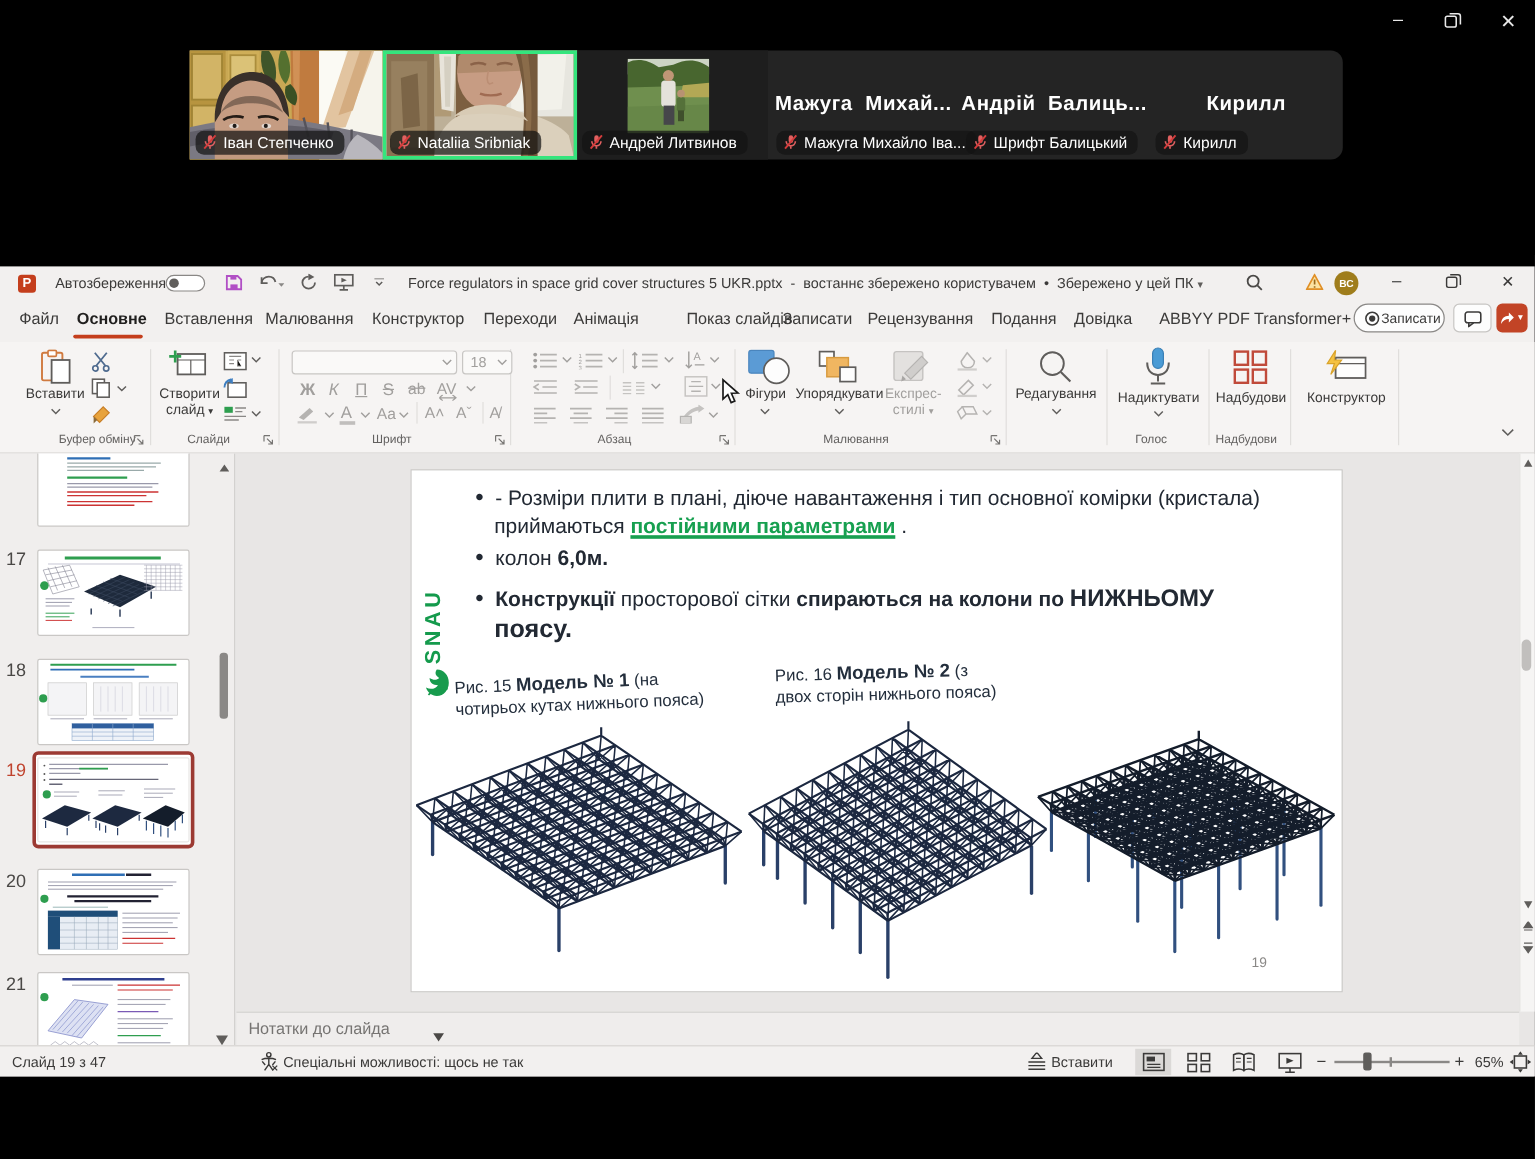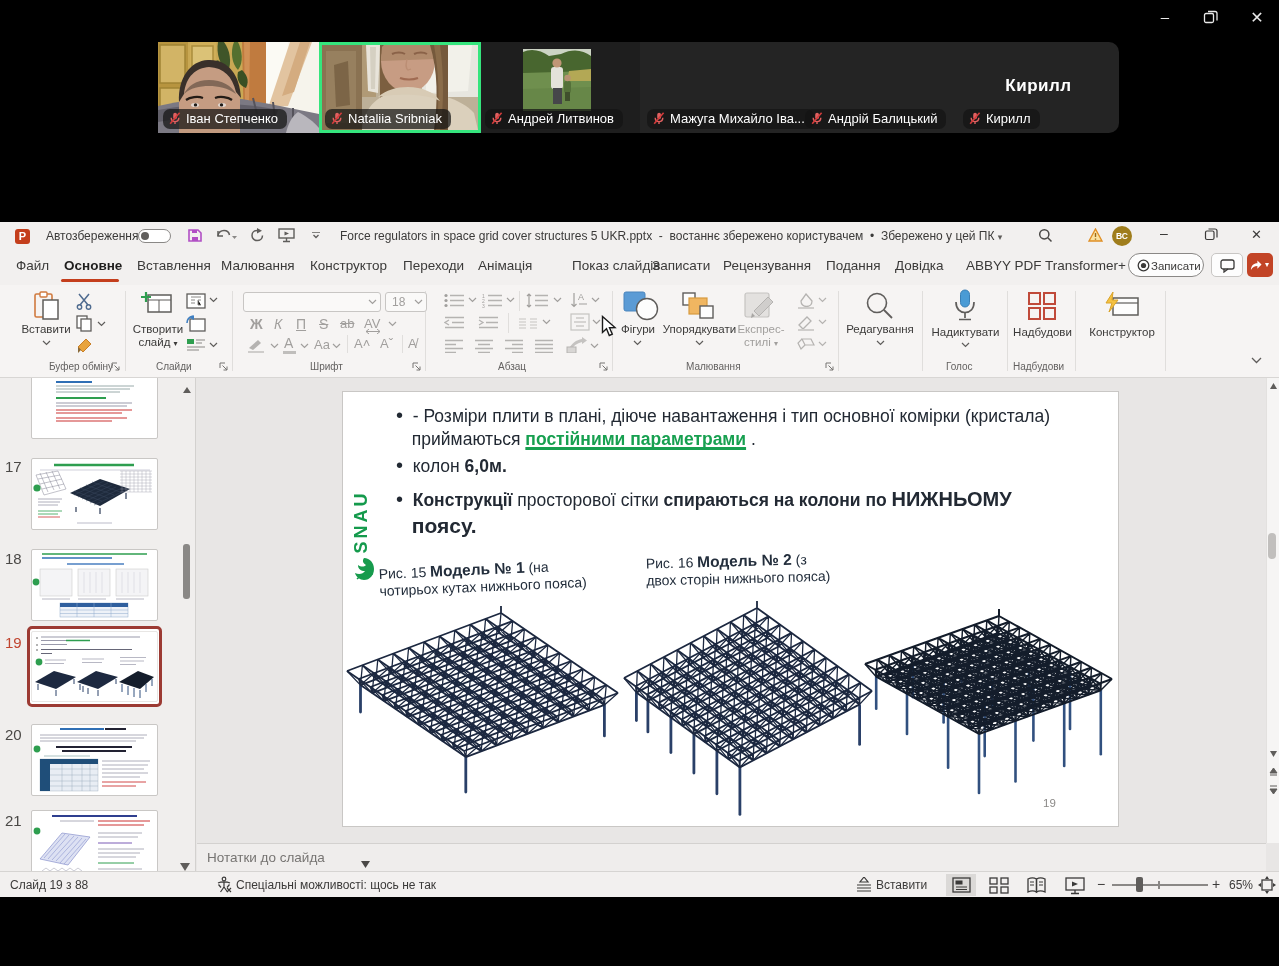--- a/index.html
+++ b/index.html
@@ -115,20 +115,26 @@
 <path d="M0 40 L68 38 L68 62 L0 62 Z" fill="#678748"></path>
 <rect x="28" y="18" width="12" height="22" rx="3" fill="#e4e2da"></rect>
 <rect x="30" y="39" width="9" height="16" fill="#46464a"></rect>
 <circle cx="34" cy="14" r="4.6" fill="#c09676"></circle>
 <rect x="41" y="32" width="7" height="12" rx="2" fill="#55713a"></rect>
 <rect x="42" y="43" width="5" height="9" fill="#3f4f2c"></rect>
 <circle cx="44.5" cy="29" r="3.2" fill="#b89272"></circle>
 </svg>
 </div>
 
+<div class="tile" style="left:482px;width:159px">
+      <div class="bigname">Мажуга&nbsp; Михай...</div>
+    </div>
+<div class="tile" style="left:641px;width:159px">
+      <div class="bigname">Андрій&nbsp; Балиць...</div>
+    </div>
 <div class="tile" style="left:800px;width:161px">
       <div class="bigname">Кирилл</div>
     </div>
 <div class="pill" style="left:5px">
       <svg width="12" height="13" viewBox="0 0 12 13">
         <rect x="4.2" y="0.8" width="3.8" height="6.4" rx="1.9" fill="#e06060"></rect>
         <path d="M2.2 5.8 C2.2 8.2 4 9.6 6 9.6 C8 9.6 9.8 8.2 9.8 5.8 M6 9.6 L6 12" fill="none" stroke="#e06060" stroke-width="1.4"></path>
         <path d="M1.2 11.8 L10.6 0.8" stroke="#d43c3c" stroke-width="1.6"></path>
       </svg>
       <span>Іван Степченко</span>
@@ -156,21 +162,21 @@
         <path d="M1.2 11.8 L10.6 0.8" stroke="#d43c3c" stroke-width="1.6"></path>
       </svg>
       <span>Мажуга Михайло Іва...</span>
     </div>
 <div class="pill" style="left:647px">
       <svg width="12" height="13" viewBox="0 0 12 13">
         <rect x="4.2" y="0.8" width="3.8" height="6.4" rx="1.9" fill="#e06060"></rect>
         <path d="M2.2 5.8 C2.2 8.2 4 9.6 6 9.6 C8 9.6 9.8 8.2 9.8 5.8 M6 9.6 L6 12" fill="none" stroke="#e06060" stroke-width="1.4"></path>
         <path d="M1.2 11.8 L10.6 0.8" stroke="#d43c3c" stroke-width="1.6"></path>
       </svg>
-      <span>Андрій Балицький</span>
+      <span>Шрифт Балицький</span>
     </div>
 <div class="pill" style="left:805px">
       <svg width="12" height="13" viewBox="0 0 12 13">
         <rect x="4.2" y="0.8" width="3.8" height="6.4" rx="1.9" fill="#e06060"></rect>
         <path d="M2.2 5.8 C2.2 8.2 4 9.6 6 9.6 C8 9.6 9.8 8.2 9.8 5.8 M6 9.6 L6 12" fill="none" stroke="#e06060" stroke-width="1.4"></path>
         <path d="M1.2 11.8 L10.6 0.8" stroke="#d43c3c" stroke-width="1.6"></path>
       </svg>
       <span>Кирилл</span>
     </div>
 
@@ -754,21 +760,21 @@
       </svg>
 
     <div id="notes">
         <span style="position:absolute;left:10px;top:6px">Нотатки до слайда</span>
         <svg style="position:absolute;left:163px;top:16px" width="11" height="9" viewBox="0 0 11 9">
           <path d="M1 1 L10 1 L5.5 8 Z" fill="#4a4846"></path>
         </svg>
       </div>
   </div>
   <div id="statusbar">
-      <span class="abs" style="left:10px;top:6px">Слайд 19 з 88</span>
+      <span class="abs" style="left:10px;top:6px">Слайд 19 з 47</span>
 <svg class="abs" style="left:216px;top:4px" width="16" height="17" viewBox="0 0 16 17">
         <circle cx="8" cy="3" r="1.8" fill="none" stroke="#3b3a39" stroke-width="1.2"></circle>
         <path d="M2 7 C5 5.5 11 5.5 14 7 M8 6 L8 11 M8 11 L4.5 16 M8 11 L11.5 16 M2.5 8.5 L5 11.5 M13.5 8.5 L11 11.5" fill="none" stroke="#3b3a39" stroke-width="1.2"></path>
         <path d="M11 12 L15 16 M15 12 L11 16" stroke="#3b3a39" stroke-width="1.1"></path>
       </svg>
 <span class="abs" style="left:236px;top:6px">Спеціальні можливості: щось не так</span>
 <svg class="abs" style="left:856px;top:5px" width="16" height="15" viewBox="0 0 16 15">
         <path d="M8 0 L12 5 L4 5 Z M4 5 H12" fill="none" stroke="#3b3a39" stroke-width="1.2"></path>
         <path d="M1 8 H15 M1 11 H15 M1 14 H15" stroke="#3b3a39" stroke-width="1.2"></path>
       </svg>

